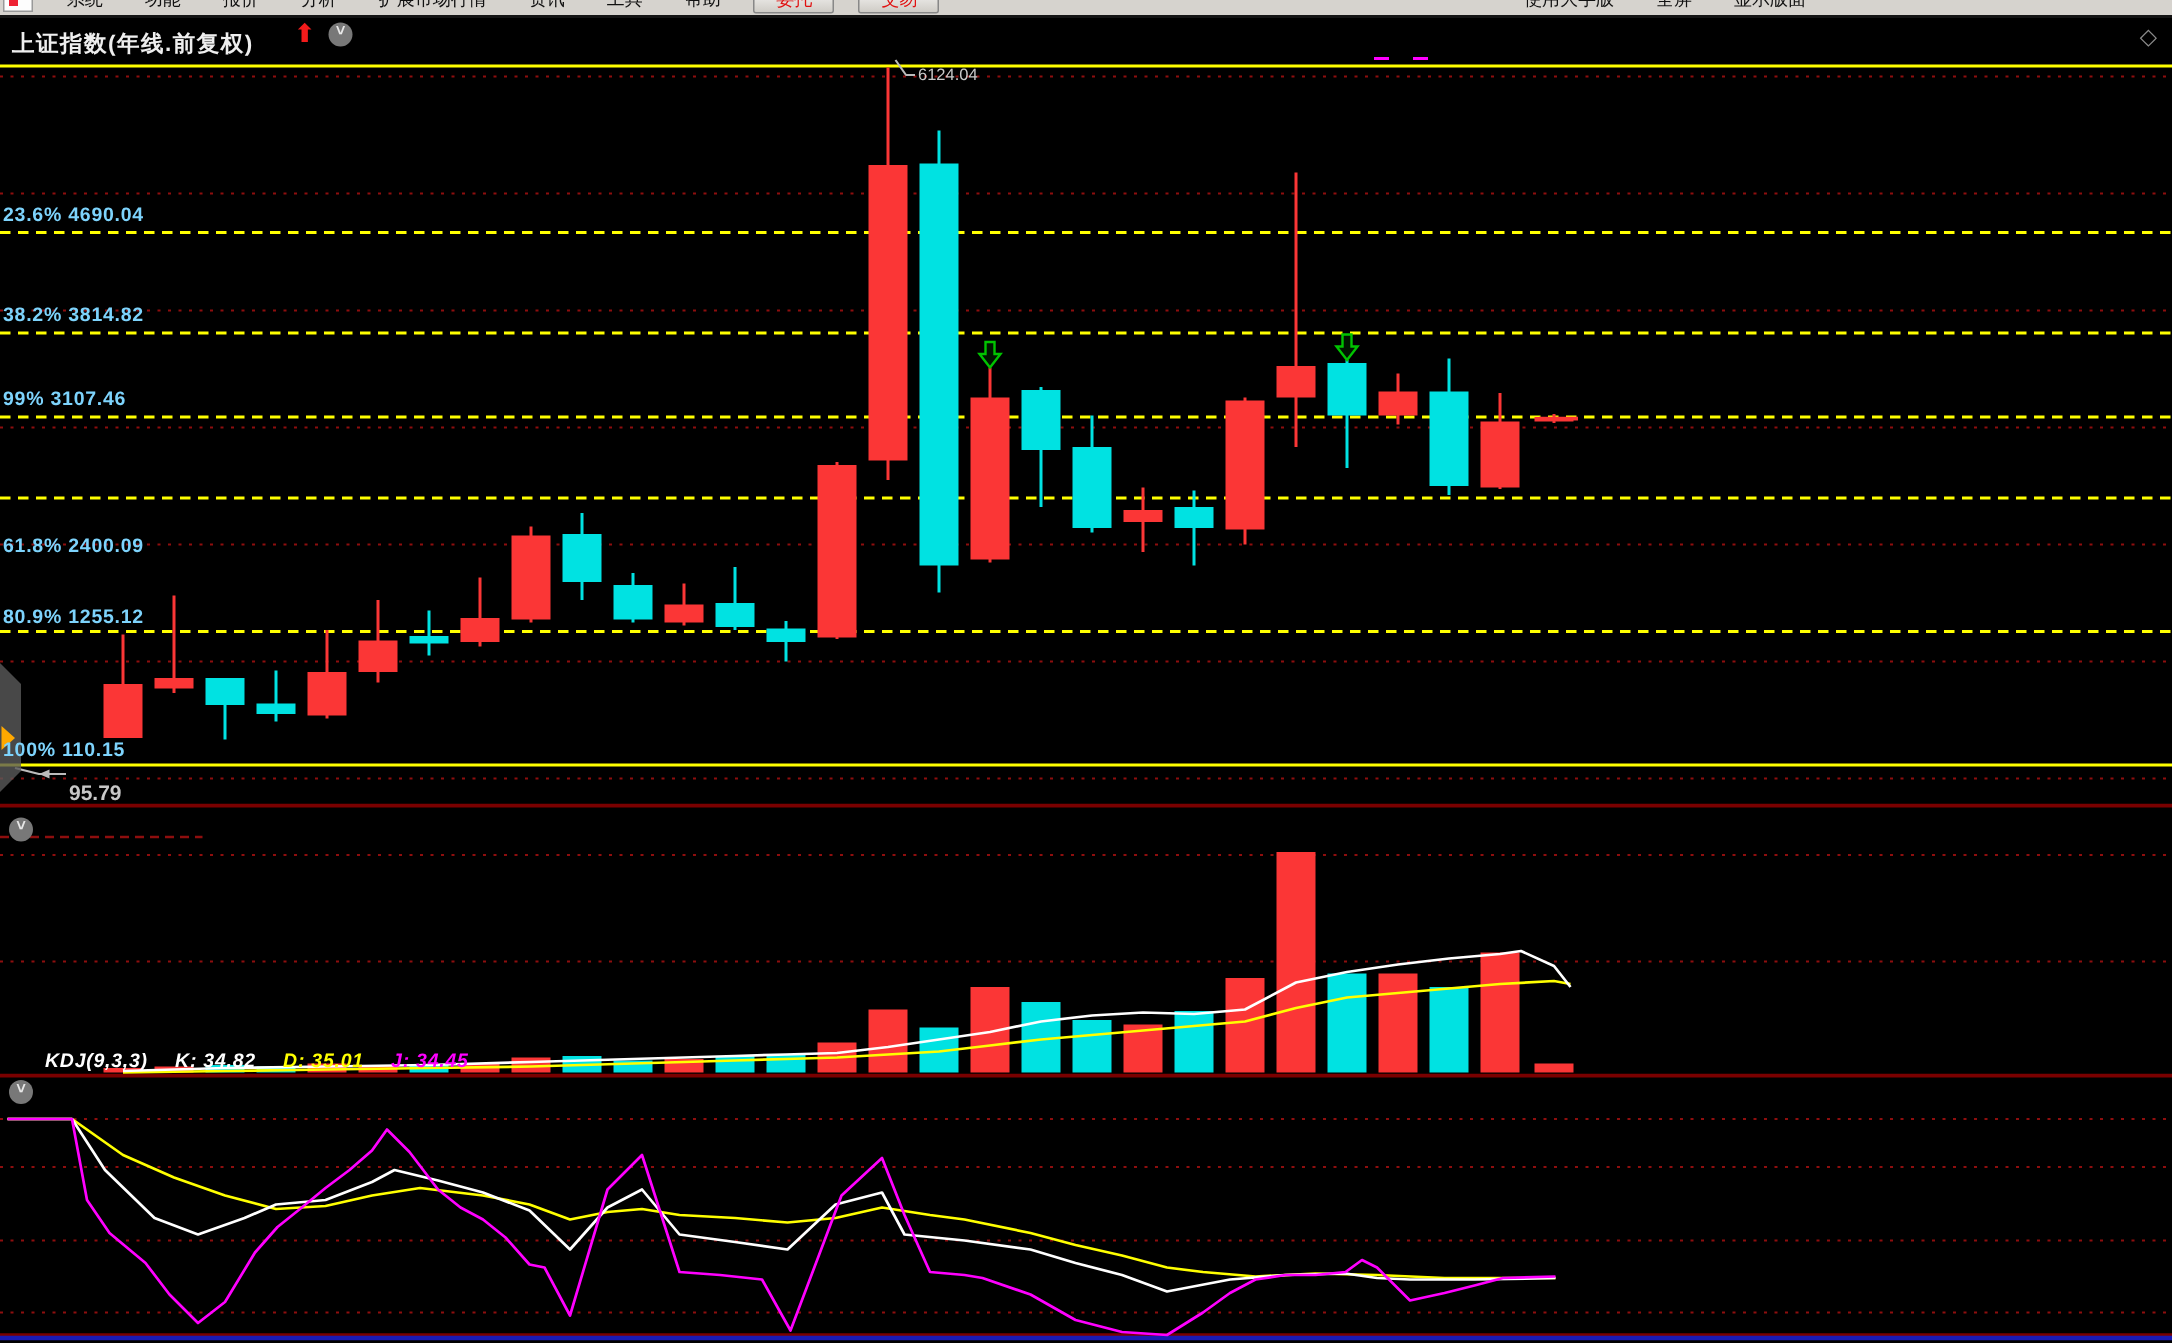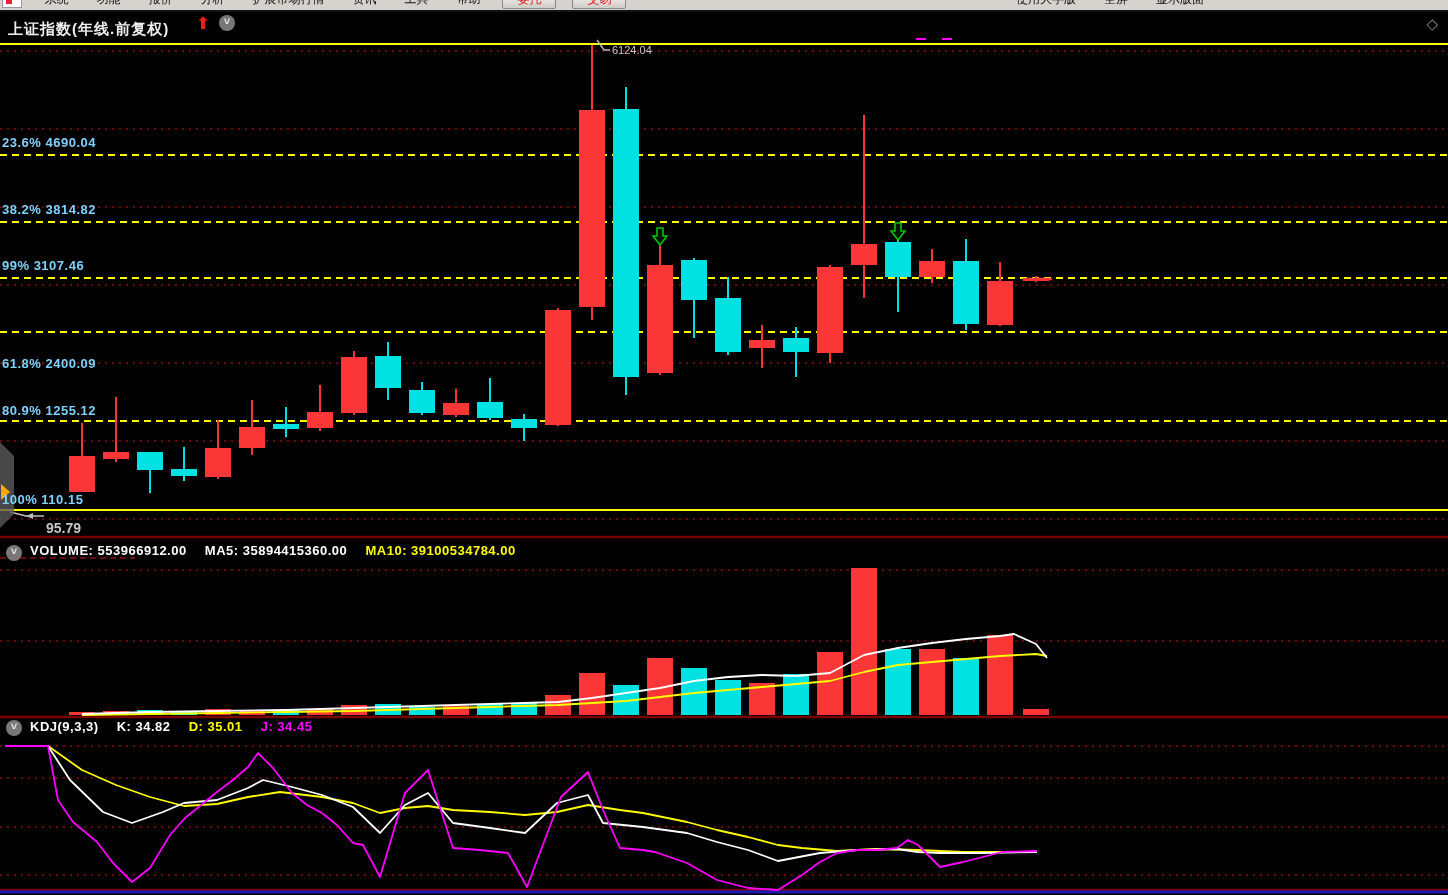--- a/index.html
+++ b/index.html
@@ -21,21 +21,21 @@
   #title{position:absolute;left:8px;top:8px;color:#eeeeee;font-size:15px;font-weight:bold;letter-spacing:1px;}
   #uparrow{position:absolute;left:196px;top:1px;color:#f21b1b;font-size:17px;font-weight:bold;}
   .circlebtn{position:absolute;width:16px;height:16px;border-radius:50%;background:#787878;
              color:#e8e8e8;text-align:center;font-size:11px;line-height:13px;font-weight:bold;}
   #diamond{position:absolute;right:10px;top:3px;color:#8a8a8a;font-size:15px;}
   svg{position:absolute;left:0;top:0;}
   .lbl{position:absolute;white-space:nowrap;}
   .fiblabel{color:#7dd3fc;font-size:13px;font-weight:bold;letter-spacing:0.5px;}
   .hdr{font-size:13px;font-weight:bold;letter-spacing:0.5px;}
   #volhdr{position:absolute;left:30px;top:543px;}
-  #kdjhdr{position:absolute;left:30px;top:719px;}
+  #kdjhdr{position:absolute;left:30px;top:699px;font-style:italic;}
   .w{color:#ffffff;} .y{color:#ffff00;} .m{color:#ff00ff;} .gry{color:#c8c8c8;}
   .sp{margin-right:14px;}
 </style>
 </head>
 <body>
 
 <div id="app">
   <div id="menubar">
     <div id="menurow">
       <span class="logo"><i></i></span>
@@ -186,25 +186,20 @@
       <div class="lbl fiblabel" style="left: 2px; top: 258px;">99% 3107.46</div>
       <div class="lbl fiblabel" style="left: 2px; top: 312px; margin-top: 44px;">61.8% 2400.09</div>
       <div class="lbl fiblabel" style="left: 2px; top: 403px;">80.9% 1255.12</div>
       <div class="lbl fiblabel" style="left: 2px; top: 492px;">100% 110.15</div>
     </div>
 
   <div class="lbl gry" id="highlbl" style="left:612px;top:44px;font-size:11px;">6124.04</div>
   <div class="lbl gry" id="lowlbl" style="left:46px;top:520px;font-size:14px;font-weight:bold;">95.79</div>
 
   <span class="circlebtn" style="left:6px;top:545px;">˅</span>
-  <div id="volhdr" class="hdr">
-    <span class="w sp">VOLUME: 553966912.00</span>
-    <span class="w sp">MA5: 35894415360.00</span>
-    <span class="y">MA10: 39100534784.00</span>
-  </div>
 
   <span class="circlebtn" style="left:6px;top:720px;">˅</span>
   <div id="kdjhdr" class="hdr">
     <span class="w sp">KDJ(9,3,3)</span>
     <span class="w sp">K: 34.82</span>
     <span class="y sp">D: 35.01</span>
     <span class="m">J: 34.45</span>
   </div>
 </div>
 

